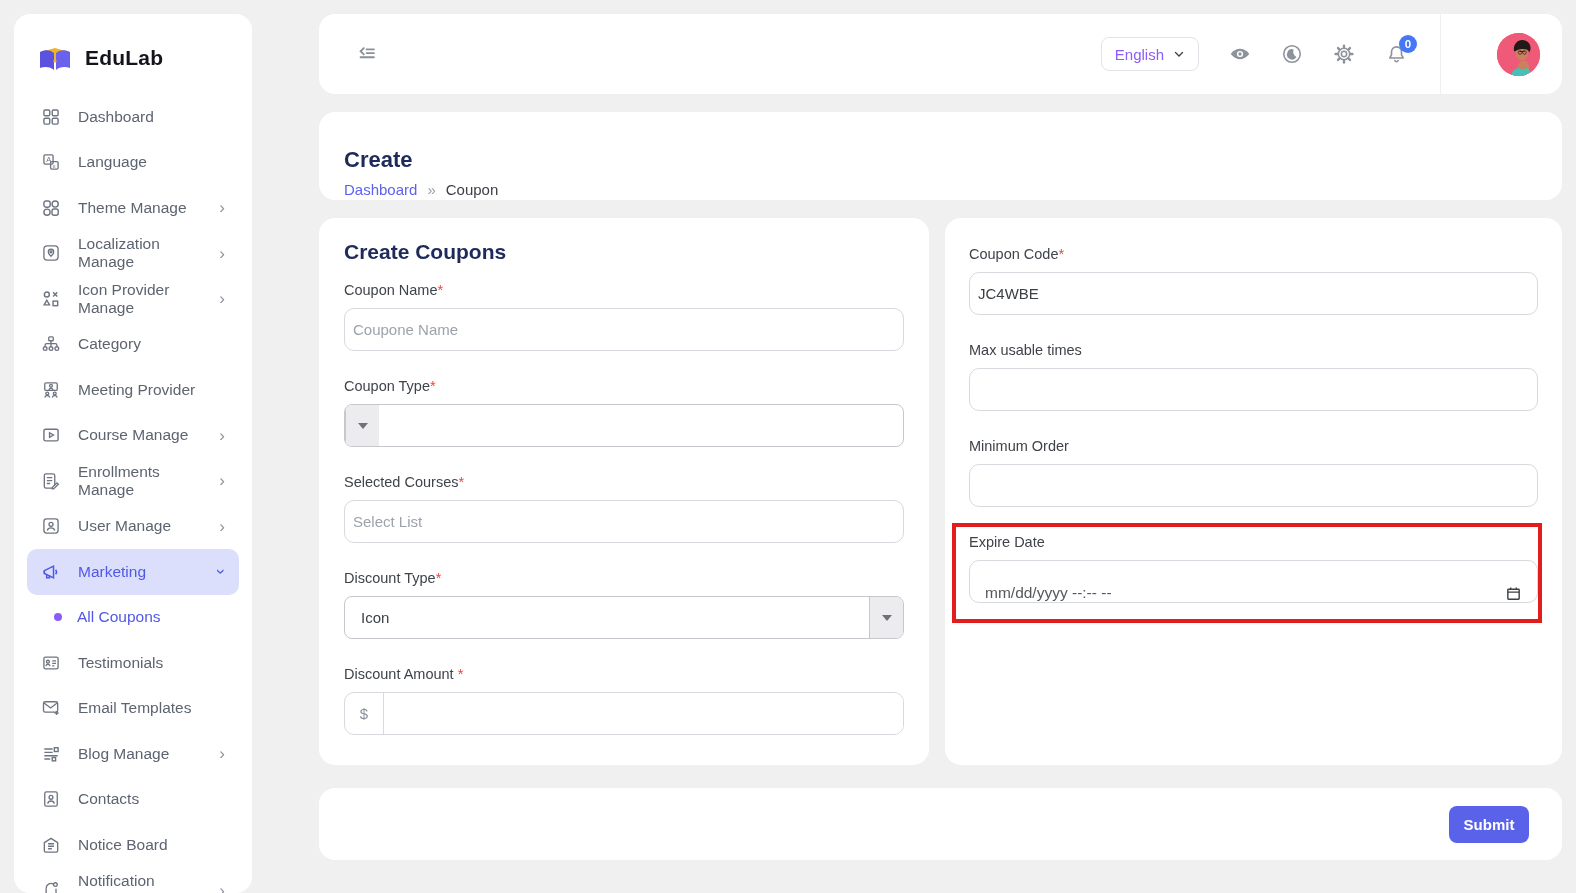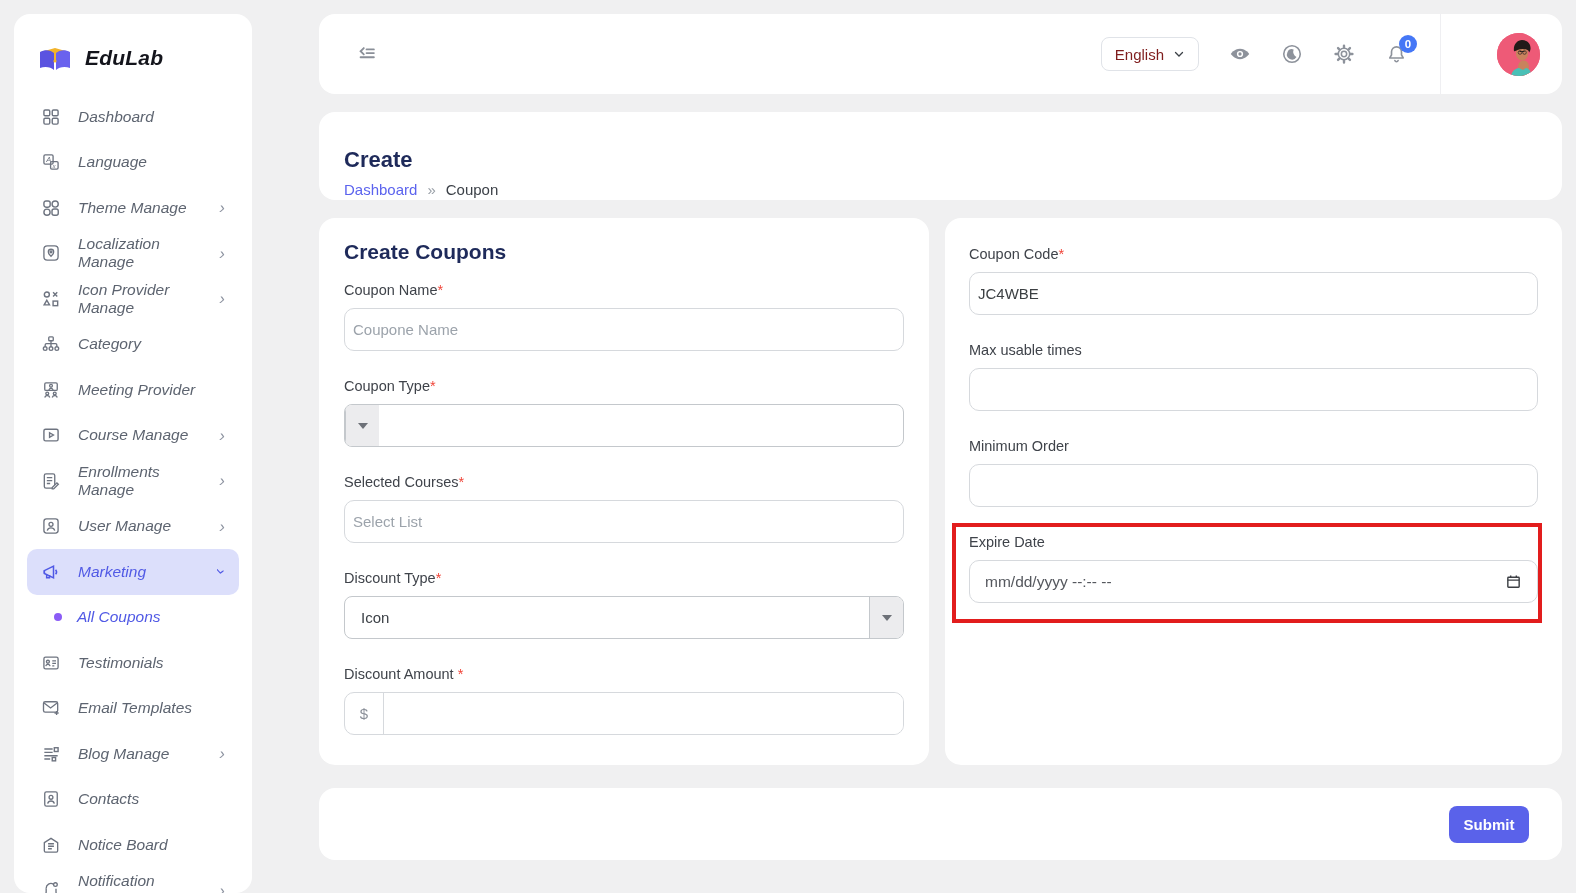--- a/index.html
+++ b/index.html
@@ -2,40 +2,40 @@
 <html><head>
 <meta charset="utf-8">
 <style>
   * { margin:0; padding:0; box-sizing:border-box; }
   html,body { width:1576px; height:893px; }
   body { font-family:"Liberation Sans", sans-serif; background:#f0f0f1; overflow:hidden; }
   .stage { position:relative; width:1576px; height:893px; }
   .card { background:#fff; border-radius:16px; position:absolute; }
 
   
-  .sidebar { left:14px; top:14px; width:238px; height:879px; padding:0 13px; overflow:hidden;font-style:italic; }
+  .sidebar { left:14px; top:14px; width:238px; height:879px; padding:0 13px; overflow:hidden; }
   .logo-row { display:flex; align-items:center; gap:10px; padding:24px 8px 16px 8px; }
   .logo-text { font-size:21px; font-weight:700; color:#14151c; letter-spacing:.2px; }
   .nav-item { height:45.5px; display:flex; align-items:center; gap:17px; padding:0 14px;
               color:#5d6470; font-size:15.5px; cursor:pointer; border-radius:10px; }
   .nav-item svg { flex:0 0 auto; stroke:#6e7480; }
   .nav-item .chev { margin-left:auto; color:#8d93a0; font-size:17px; line-height:1; }
   .nav-item.active { background:#dcdffb; color:#5059e5; }
   .nav-item.active svg { stroke:#5059e5; }
   .nav-item.active .chev { color:#5059e5; transform:rotate(90deg); }
   .nav-sub { height:45.5px; display:flex; align-items:center; gap:15px; padding:0 14px 0 27px;
              color:#5059e5; font-size:15.5px; cursor:pointer; }
   .nav-sub .dot { width:8px; height:8px; border-radius:50%; background:#8b5cf6; }
 
   
   .header { left:319px; top:14px; width:1243px; height:80px; display:flex; align-items:center; padding:0 0 0 37px; }
   .collapse-btn { cursor:pointer; display:flex; }
   .header-right { margin-left:auto; display:flex; align-items:center; gap:30px; }
   .lang-select { display:flex; align-items:center; gap:9px; border:1px solid #e0e3e8; border-radius:8px;
-                 height:34px; padding:0 13px; font-size:15px; font-weight:500; color:#7f1d1d; cursor:pointer; }
+                 height:34px; padding:0 13px; font-size:15px; font-weight:500; color:#8b5cf6; cursor:pointer; }
   .icon-btn { position:relative; display:flex; cursor:pointer; }
   .badge { position:absolute; top:-8px; right:-9px; min-width:18px; height:18px; border-radius:50%;
            background:#4577f6; color:#fff; font-size:11.5px; font-weight:700;
            display:flex; align-items:center; justify-content:center; }
   .header-divider { width:1px; height:80px; background:#efeff2; margin:0 0 0 2px; }
   .avatar { width:43px; height:43px; border-radius:50%; overflow:hidden; background:#ee5a77; margin:0 22px 0 26px; cursor:pointer; flex:0 0 auto; }
 
   
   .crumb-card { left:319px; top:112px; width:1243px; height:88px; padding:19px 25px; }
   .page-title { font-size:22px; font-weight:700; color:#1e2a5a;margin-top:16px; }
@@ -55,21 +55,21 @@
   .t-input::placeholder { color:#9ca3ab; }
   .gap { margin-bottom:27px; }
   .fake-select { height:43px; border:1px solid #c4c8cc; border-radius:8px; display:flex; overflow:hidden; cursor:pointer; background:#fff; }
   .fake-select .val { flex:1; display:flex; align-items:center; padding:0 16px; font-size:15px; color:#3c4147; }
   .fake-select .addon { width:34px; background:#ececee; border-left:1px solid #c4c8cc; display:flex; align-items:center; justify-content:center; }
   .tri-down { width:0; height:0; border-left:5px solid transparent; border-right:5px solid transparent; border-top:6px solid #6d7178; }
   .amount-group { display:flex; height:43px; border:1px solid #d6d9dd; border-radius:10px; overflow:hidden; background:#fff; }
   .amount-prefix { width:39px; border-right:1px solid #d6d9dd; display:flex; align-items:center; justify-content:center;
                    color:#8a8f98; font-size:15px; }
   .amount-group input { flex:1; border:none; outline:none; padding:0 14px; font-size:15px; font-family:"Liberation Sans",sans-serif; }
-  .date-input { height:43px; border:1px solid #d6d9dd; border-radius:10px; display:flex; align-items:center;
+  .date-input { height:43px; border:1px solid #d6d9dd; border-radius:10px; display:flex; align-items:flex-end;
                 padding:0 15px; font-size:15.5px; color:#55585e; cursor:text; background:#fff; }
   .date-input .cal { margin-left:auto; display:flex; }
   .annotation-box { position:absolute; left:7px; top:305px; width:590px; height:100px;
                     border:4px solid #e21d1d; pointer-events:none; }
 
   
   .submit-card { left:319px; top:788px; width:1243px; height:72px; display:flex; align-items:center; justify-content:flex-end; padding-right:33px; }
   .submit-btn { width:80px; height:37px; background:#5a62ea; color:#fff; border:none; border-radius:8px;
                 font-size:15px; font-weight:600; font-family:"Liberation Sans",sans-serif; cursor:pointer; }
 </style>

